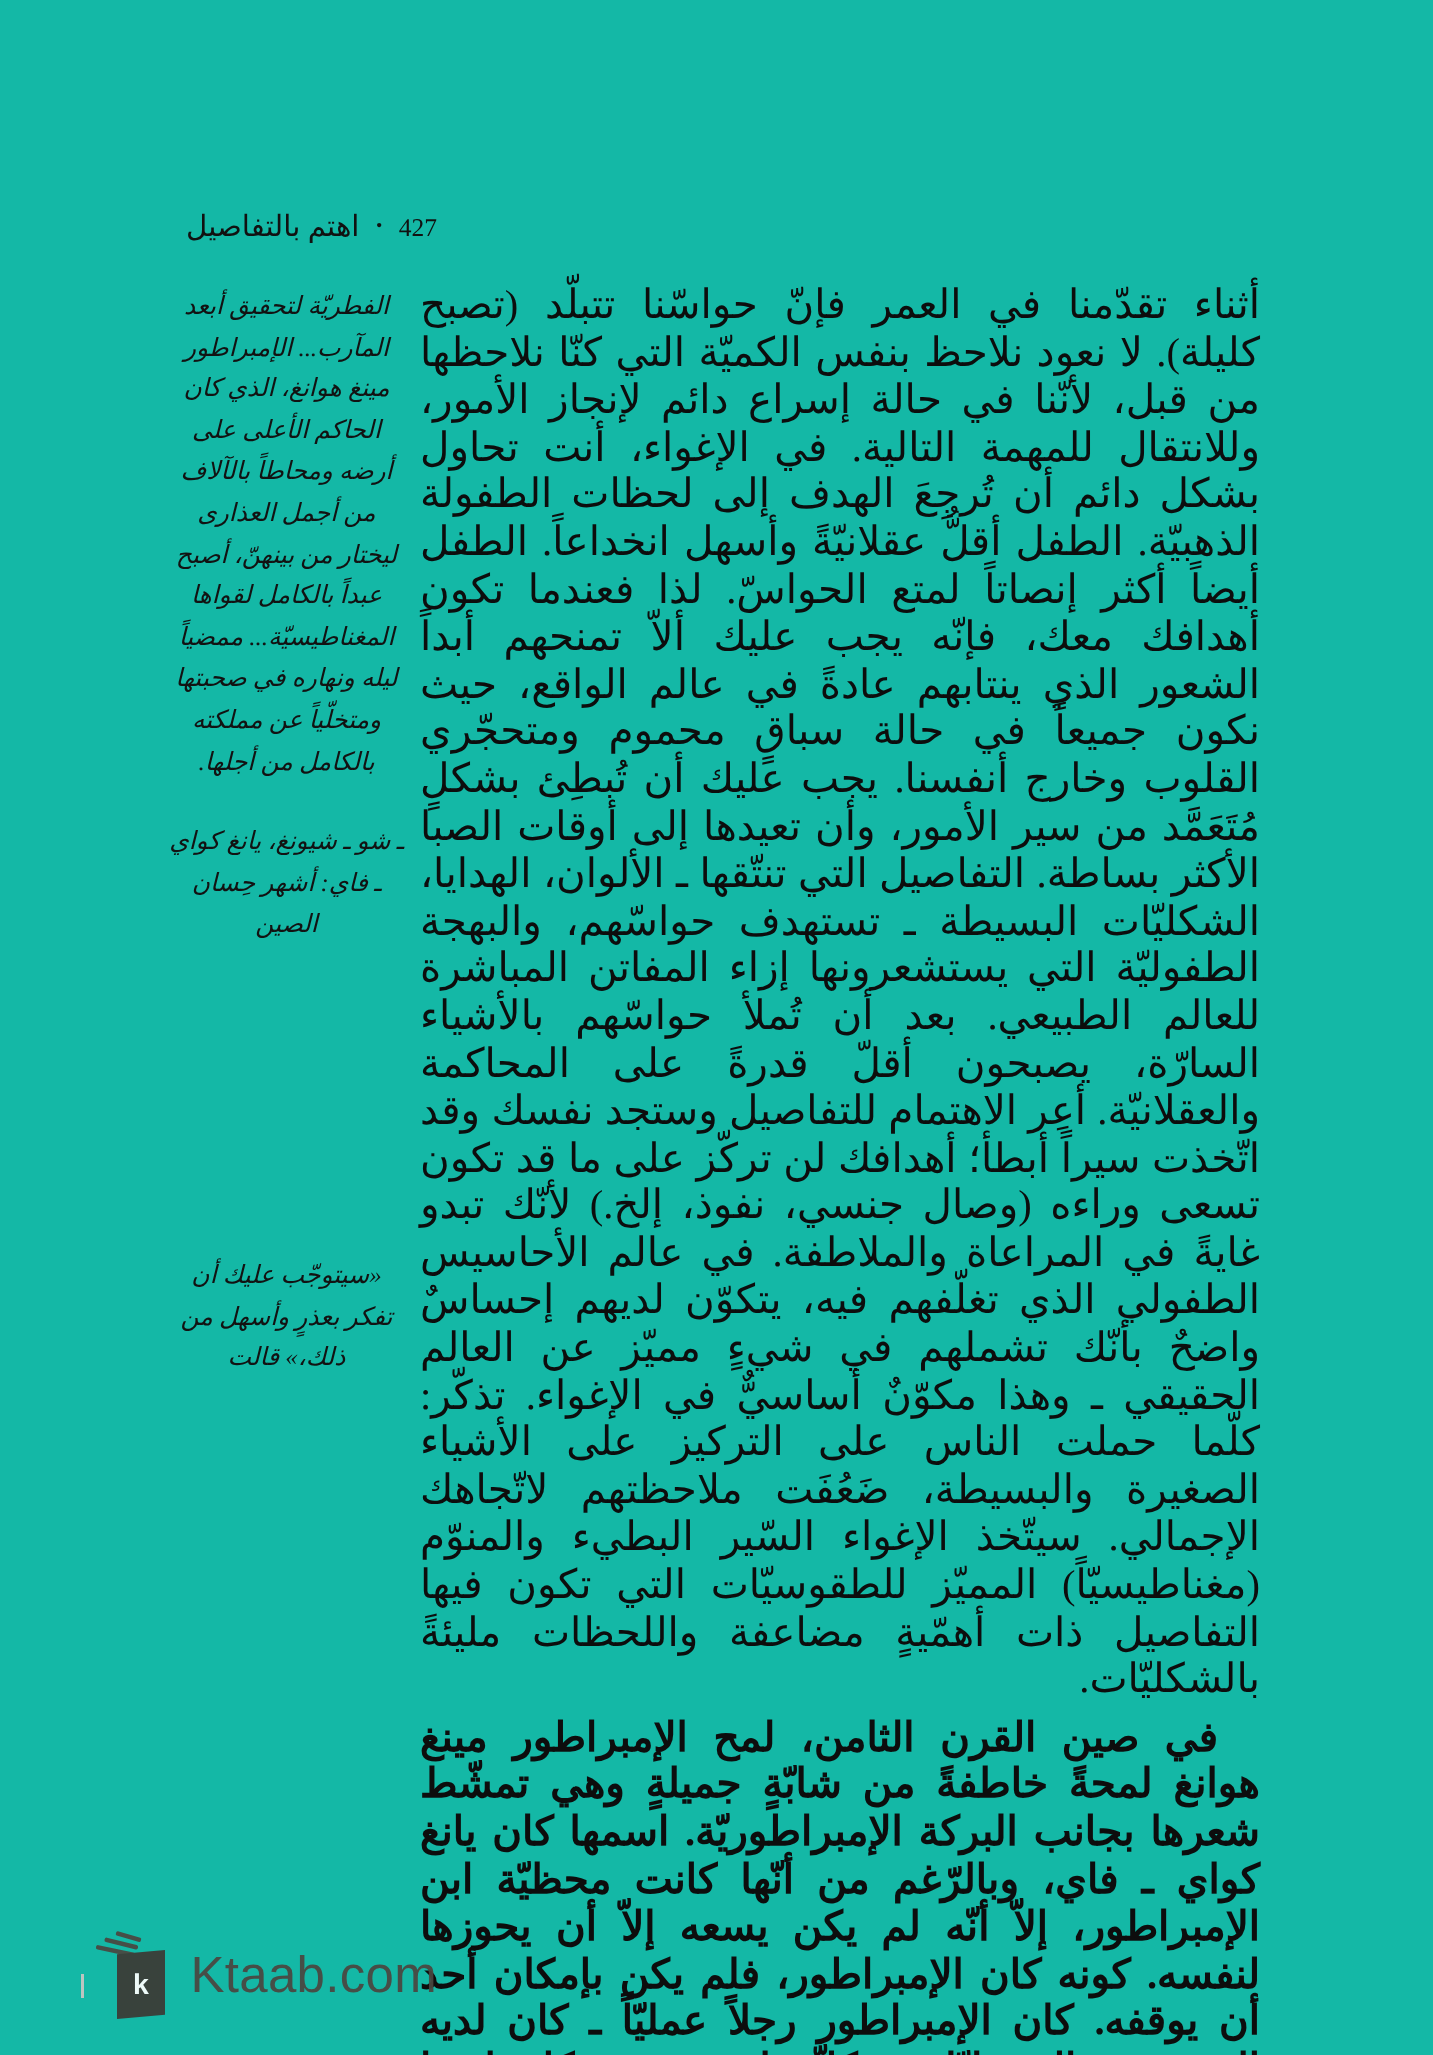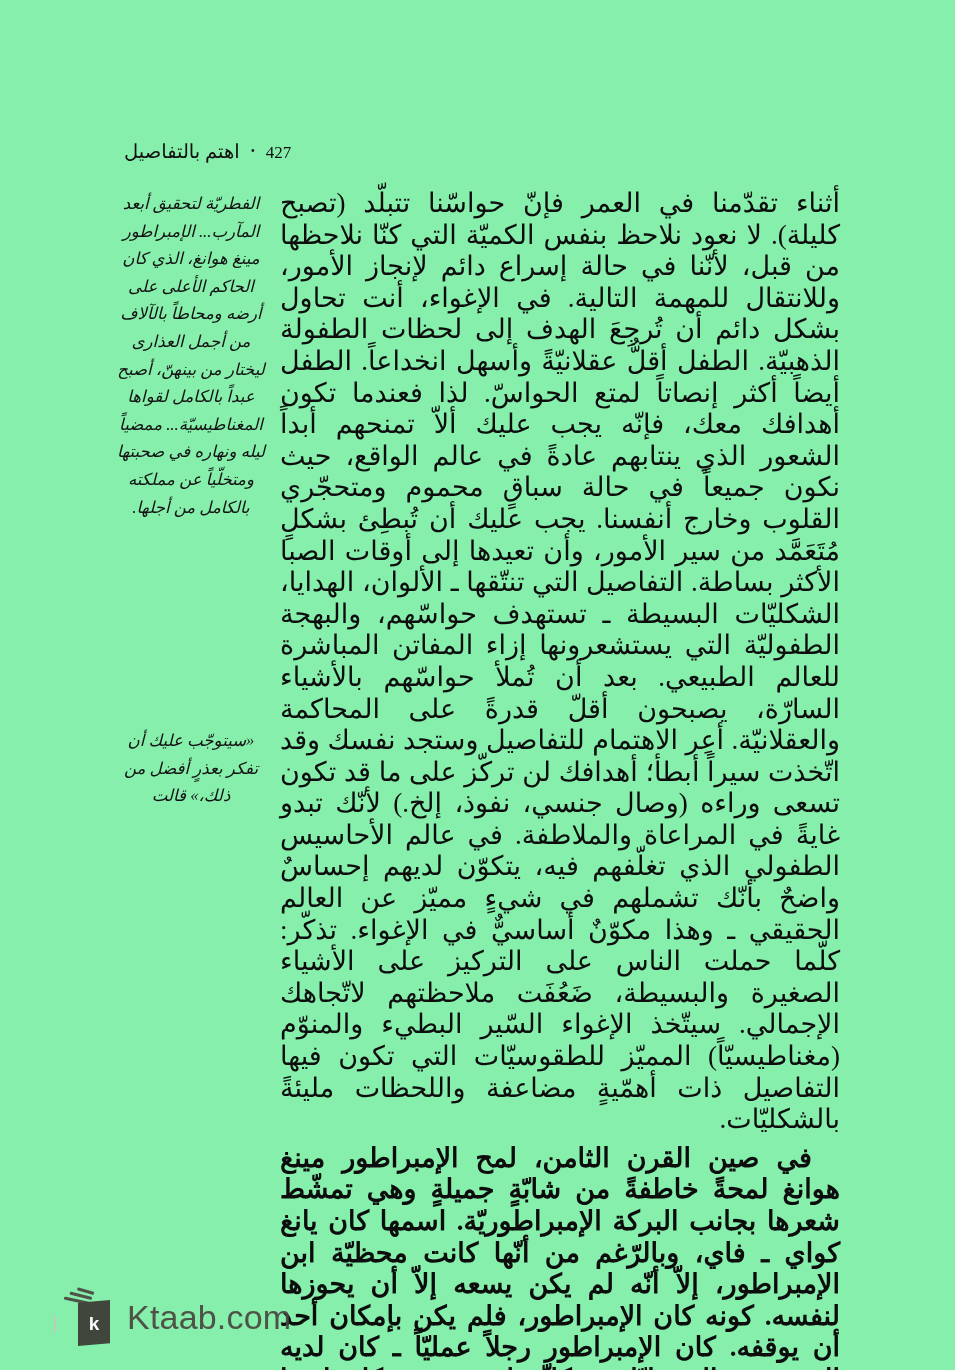--- a/index.html
+++ b/index.html
@@ -14,21 +14,21 @@
     position: relative;
     overflow: hidden;
     font-family: "Liberation Serif", "DejaVu Serif", serif;
     color: #111111;
     -webkit-font-smoothing: antialiased;
   }
 
   .page {
     position: absolute;
     inset: 0;
-    background: #86efac;
+    background: #14b8a6;
   }
 
   
   .running-head {
     position: absolute;
     top: 142px;
     left: 124px;
     direction: rtl;
     display: flex;
     flex-direction: row-reverse;
@@ -198,24 +198,25 @@
 
   <div class="body-column">
     <p>أثناء تقدّمنا في العمر فإنّ حواسّنا تتبلّد (تصبح كليلة). لا نعود نلاحظ بنفس الكميّة التي كنّا نلاحظها من قبل، لأنّنا في حالة إسراع دائم لإنجاز الأمور، وللانتقال للمهمة التالية. في الإغواء، أنت تحاول بشكل دائم أن تُرجِعَ الهدف إلى لحظات الطفولة الذهبيّة. الطفل أقلُّ عقلانيّةً وأسهل انخداعاً. الطفل أيضاً أكثر إنصاتاً لمتع الحواسّ. لذا فعندما تكون أهدافك معك، فإنّه يجب عليك ألاّ تمنحهم أبداً الشعور الذي ينتابهم عادةً في عالم الواقع، حيث نكون جميعاً في حالة سباقٍ محموم ومتحجّري القلوب وخارج أنفسنا. يجب عليك أن تُبطِئ بشكلٍ مُتَعَمَّد من سير الأمور، وأن تعيدها إلى أوقات الصبا الأكثر بساطة. التفاصيل التي تنتّقها ـ الألوان، الهدايا، الشكليّات البسيطة ـ تستهدف حواسّهم، والبهجة الطفوليّة التي يستشعرونها إزاء المفاتن المباشرة للعالم الطبيعي. بعد أن تُملأ حواسّهم بالأشياء السارّة، يصبحون أقلّ قدرةً على المحاكمة والعقلانيّة. أعِر الاهتمام للتفاصيل وستجد نفسك وقد اتّخذت سيراً أبطأ؛ أهدافك لن تركّز على ما قد تكون تسعى وراءه (وصال جنسي، نفوذ، إلخ.) لأنّك تبدو غايةً في المراعاة والملاطفة. في عالم الأحاسيس الطفولي الذي تغلّفهم فيه، يتكوّن لديهم إحساسٌ واضحٌ بأنّك تشملهم في شيءٍ مميّز عن العالم الحقيقي ـ وهذا مكوّنٌ أساسيٌّ في الإغواء. تذكّر: كلّما حملت الناس على التركيز على الأشياء الصغيرة والبسيطة، ضَعُفَت ملاحظتهم لاتّجاهك الإجمالي. سيتّخذ الإغواء السّير البطيء والمنوّم (مغناطيسيّاً) المميّز للطقوسيّات التي تكون فيها التفاصيل ذات أهمّيةٍ مضاعفة واللحظات مليئةً بالشكليّات.</p>
     <p>في صين القرن الثامن، لمح الإمبراطور مينغ هوانغ لمحةً خاطفةً من شابّةٍ جميلةٍ وهي تمشّط شعرها بجانب البركة الإمبراطوريّة. اسمها كان يانغ كواي ـ فاي، وبالرّغم من أنّها كانت محظيّة ابن الإمبراطور، إلاّ أنّه لم يكن يسعه إلاّ أن يحوزها لنفسه. كونه كان الإمبراطور، فلم يكن بإمكان أحد أن يوقفه. كان الإمبراطور رجلاً عمليّاً ـ كان لديه العديد من المحظيّات، وكلّ واحدةٍ منهنّ كان لديها سحرها الخاص، لكنّه لم يفقد صوابه يوماً بسبب النساء. إلاّ أنّ يانغ كواي ـ فاي كانت مختلفة، كان جسدها ينضح بأطيب الروائح. كانت ترتدي عباءاتٍ مصنوعةً من نسيج الحرير الخالص، وكلّ عباءةٍ منها كانت مطرّزة بنوعٍ مختلفٍ من الأزهار باختلاف الفصول.</p>
   </div>
 
   <div class="margin-notes">
 
     <div class="note-block first">
       <span class="note-body">الفطريّة لتحقيق أبعد المآرب... الإمبراطور مينغ هوانغ، الذي كان الحاكم الأعلى على أرضه ومحاطاً بالآلاف من أجمل العذارى ليختار من بينهنّ، أصبح عبداً بالكامل لقواها المغناطيسيّة... ممضياً ليله ونهاره في صحبتها ومتخلّياً عن مملكته بالكامل من أجلها.</span>
+      <span class="note-attrib">ـ شو ـ شيونغ، يانغ كواي ـ فاي: أشهر حِسان الصين</span>
     </div>
 
     <div class="note-block second">
-      <span class="note-body-3">«سيتوجّب عليك أن تفكر بعذرٍ أفضل من ذلك،» قالت</span>
+      <span class="note-body-3">«سيتوجّب عليك أن تفكر بعذرٍ وأسهل من ذلك،» قالت</span>
     </div>
 
   </div>
 
   <div class="watermark">
     <span class="wm-tick"></span>
     <span class="wm-book">
       <span class="pages">
         <span></span>
           <span></span>

